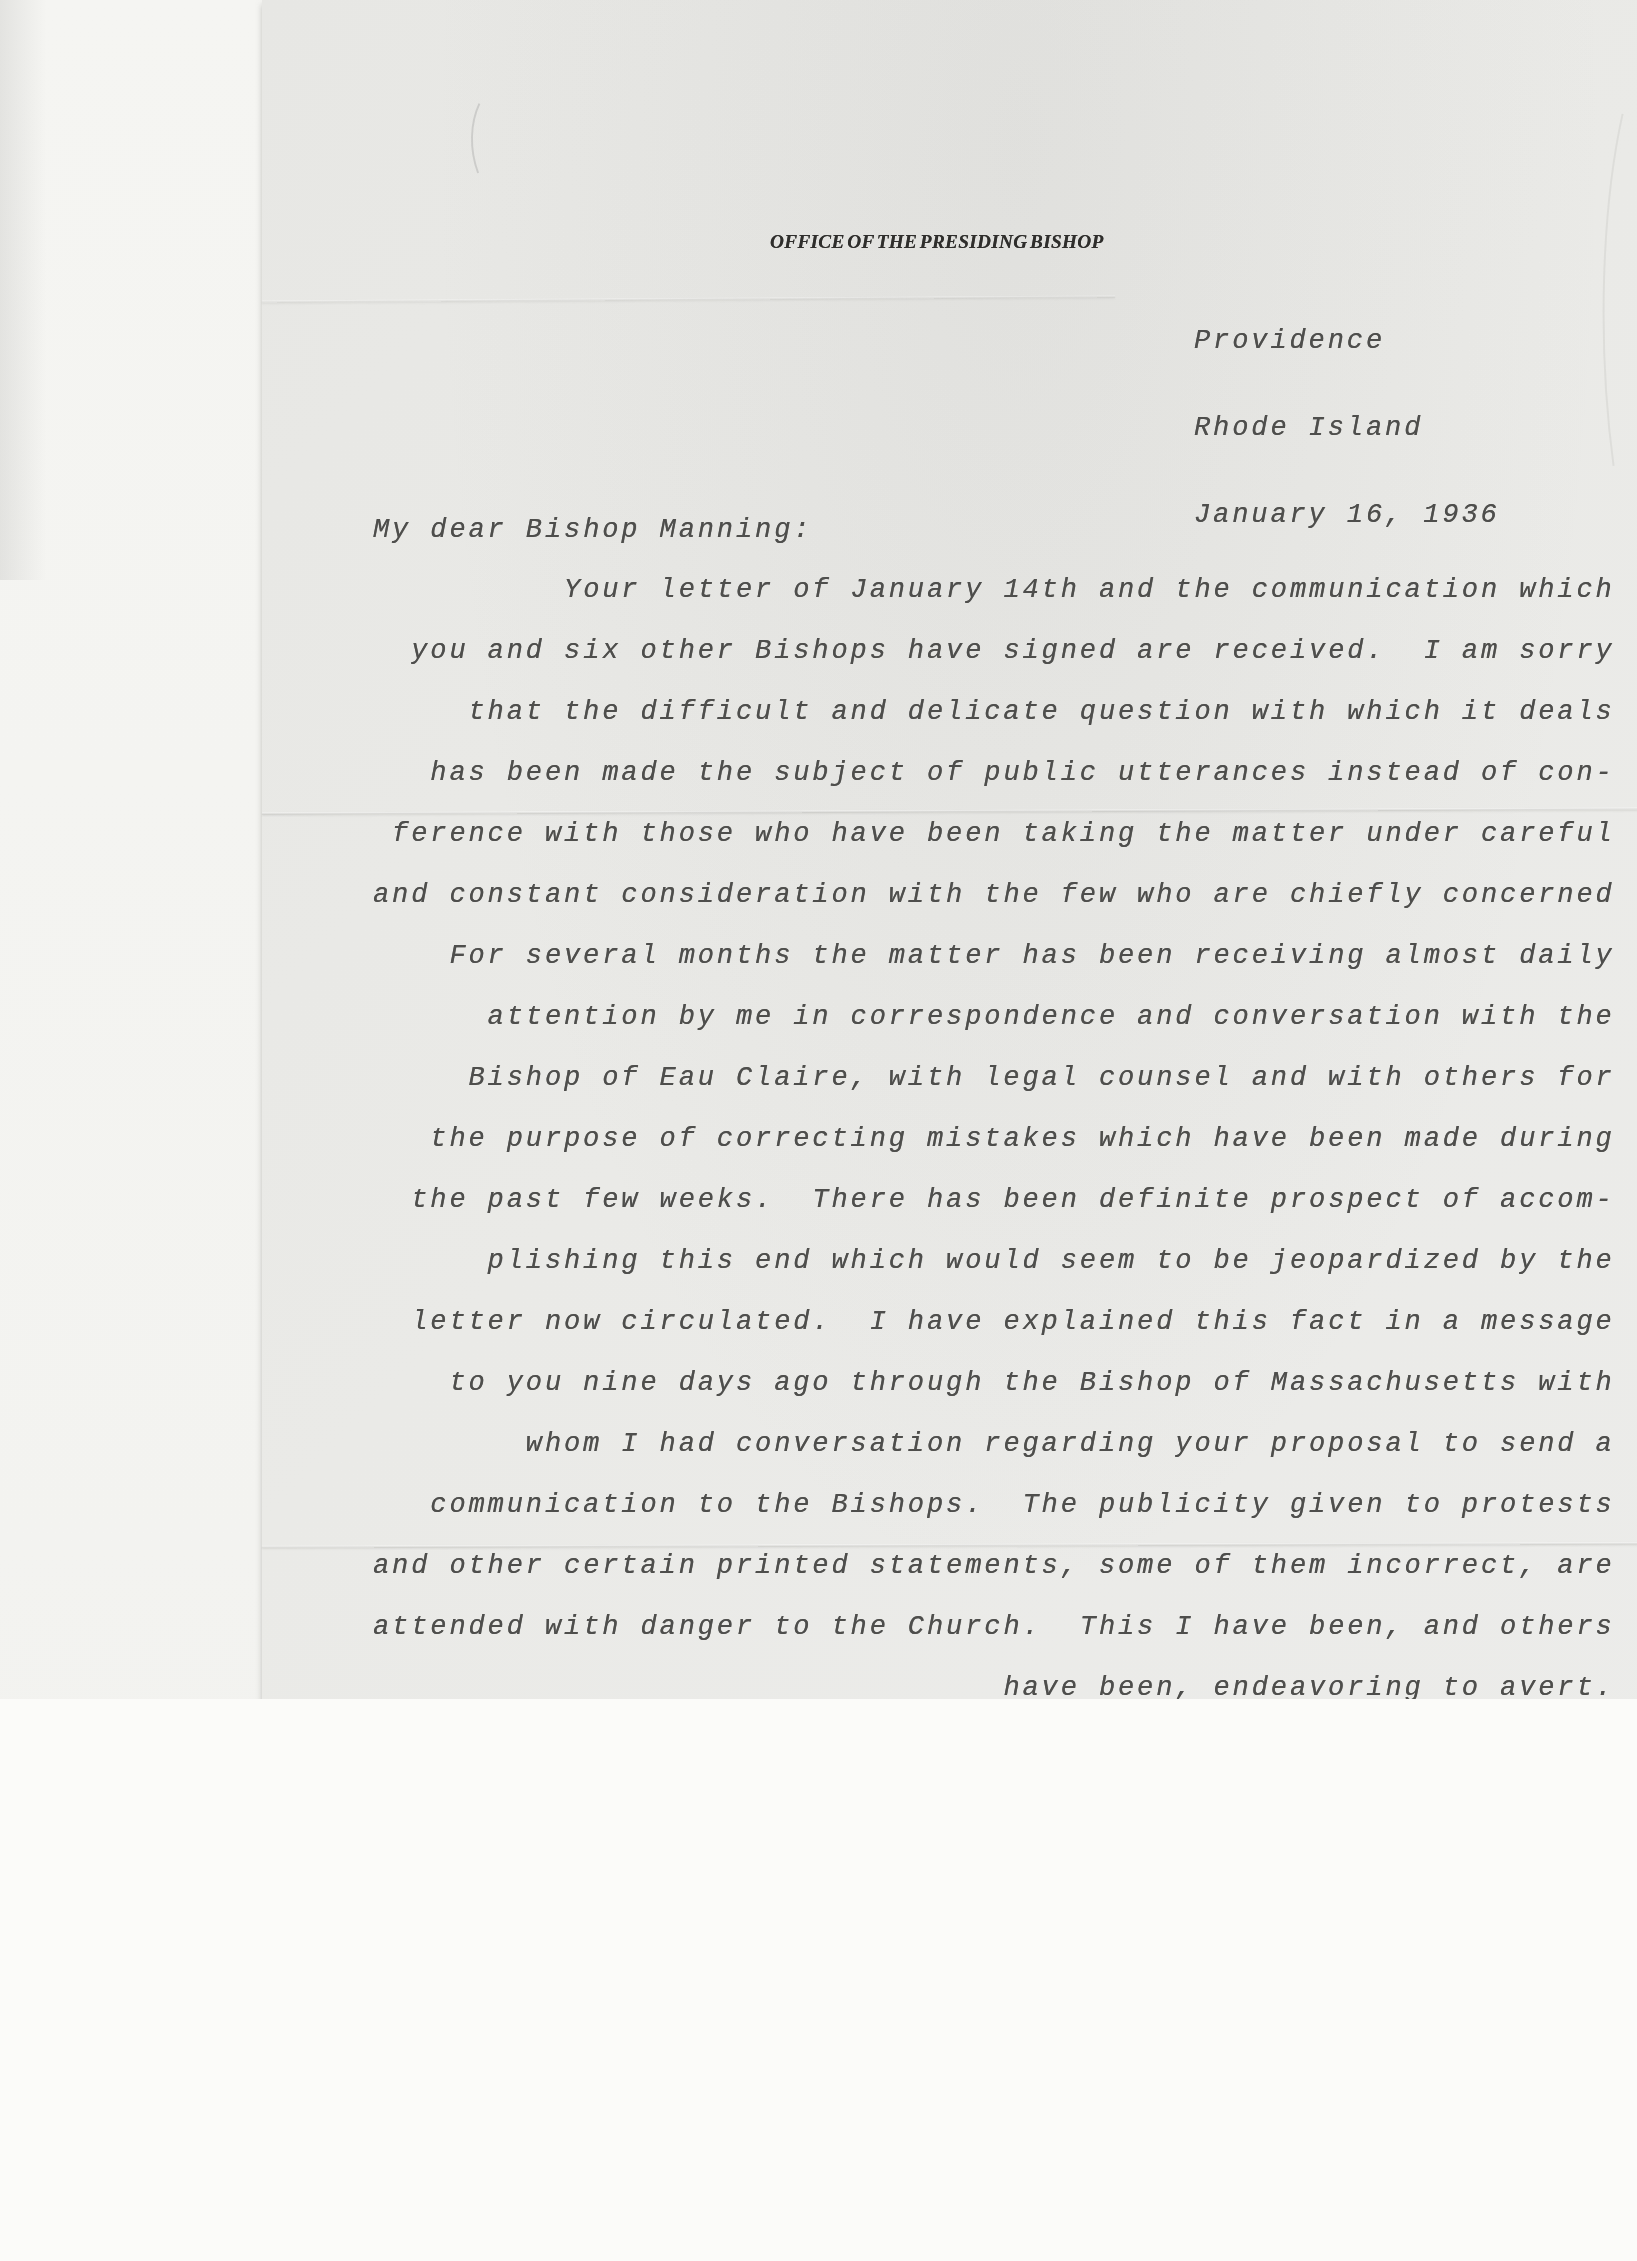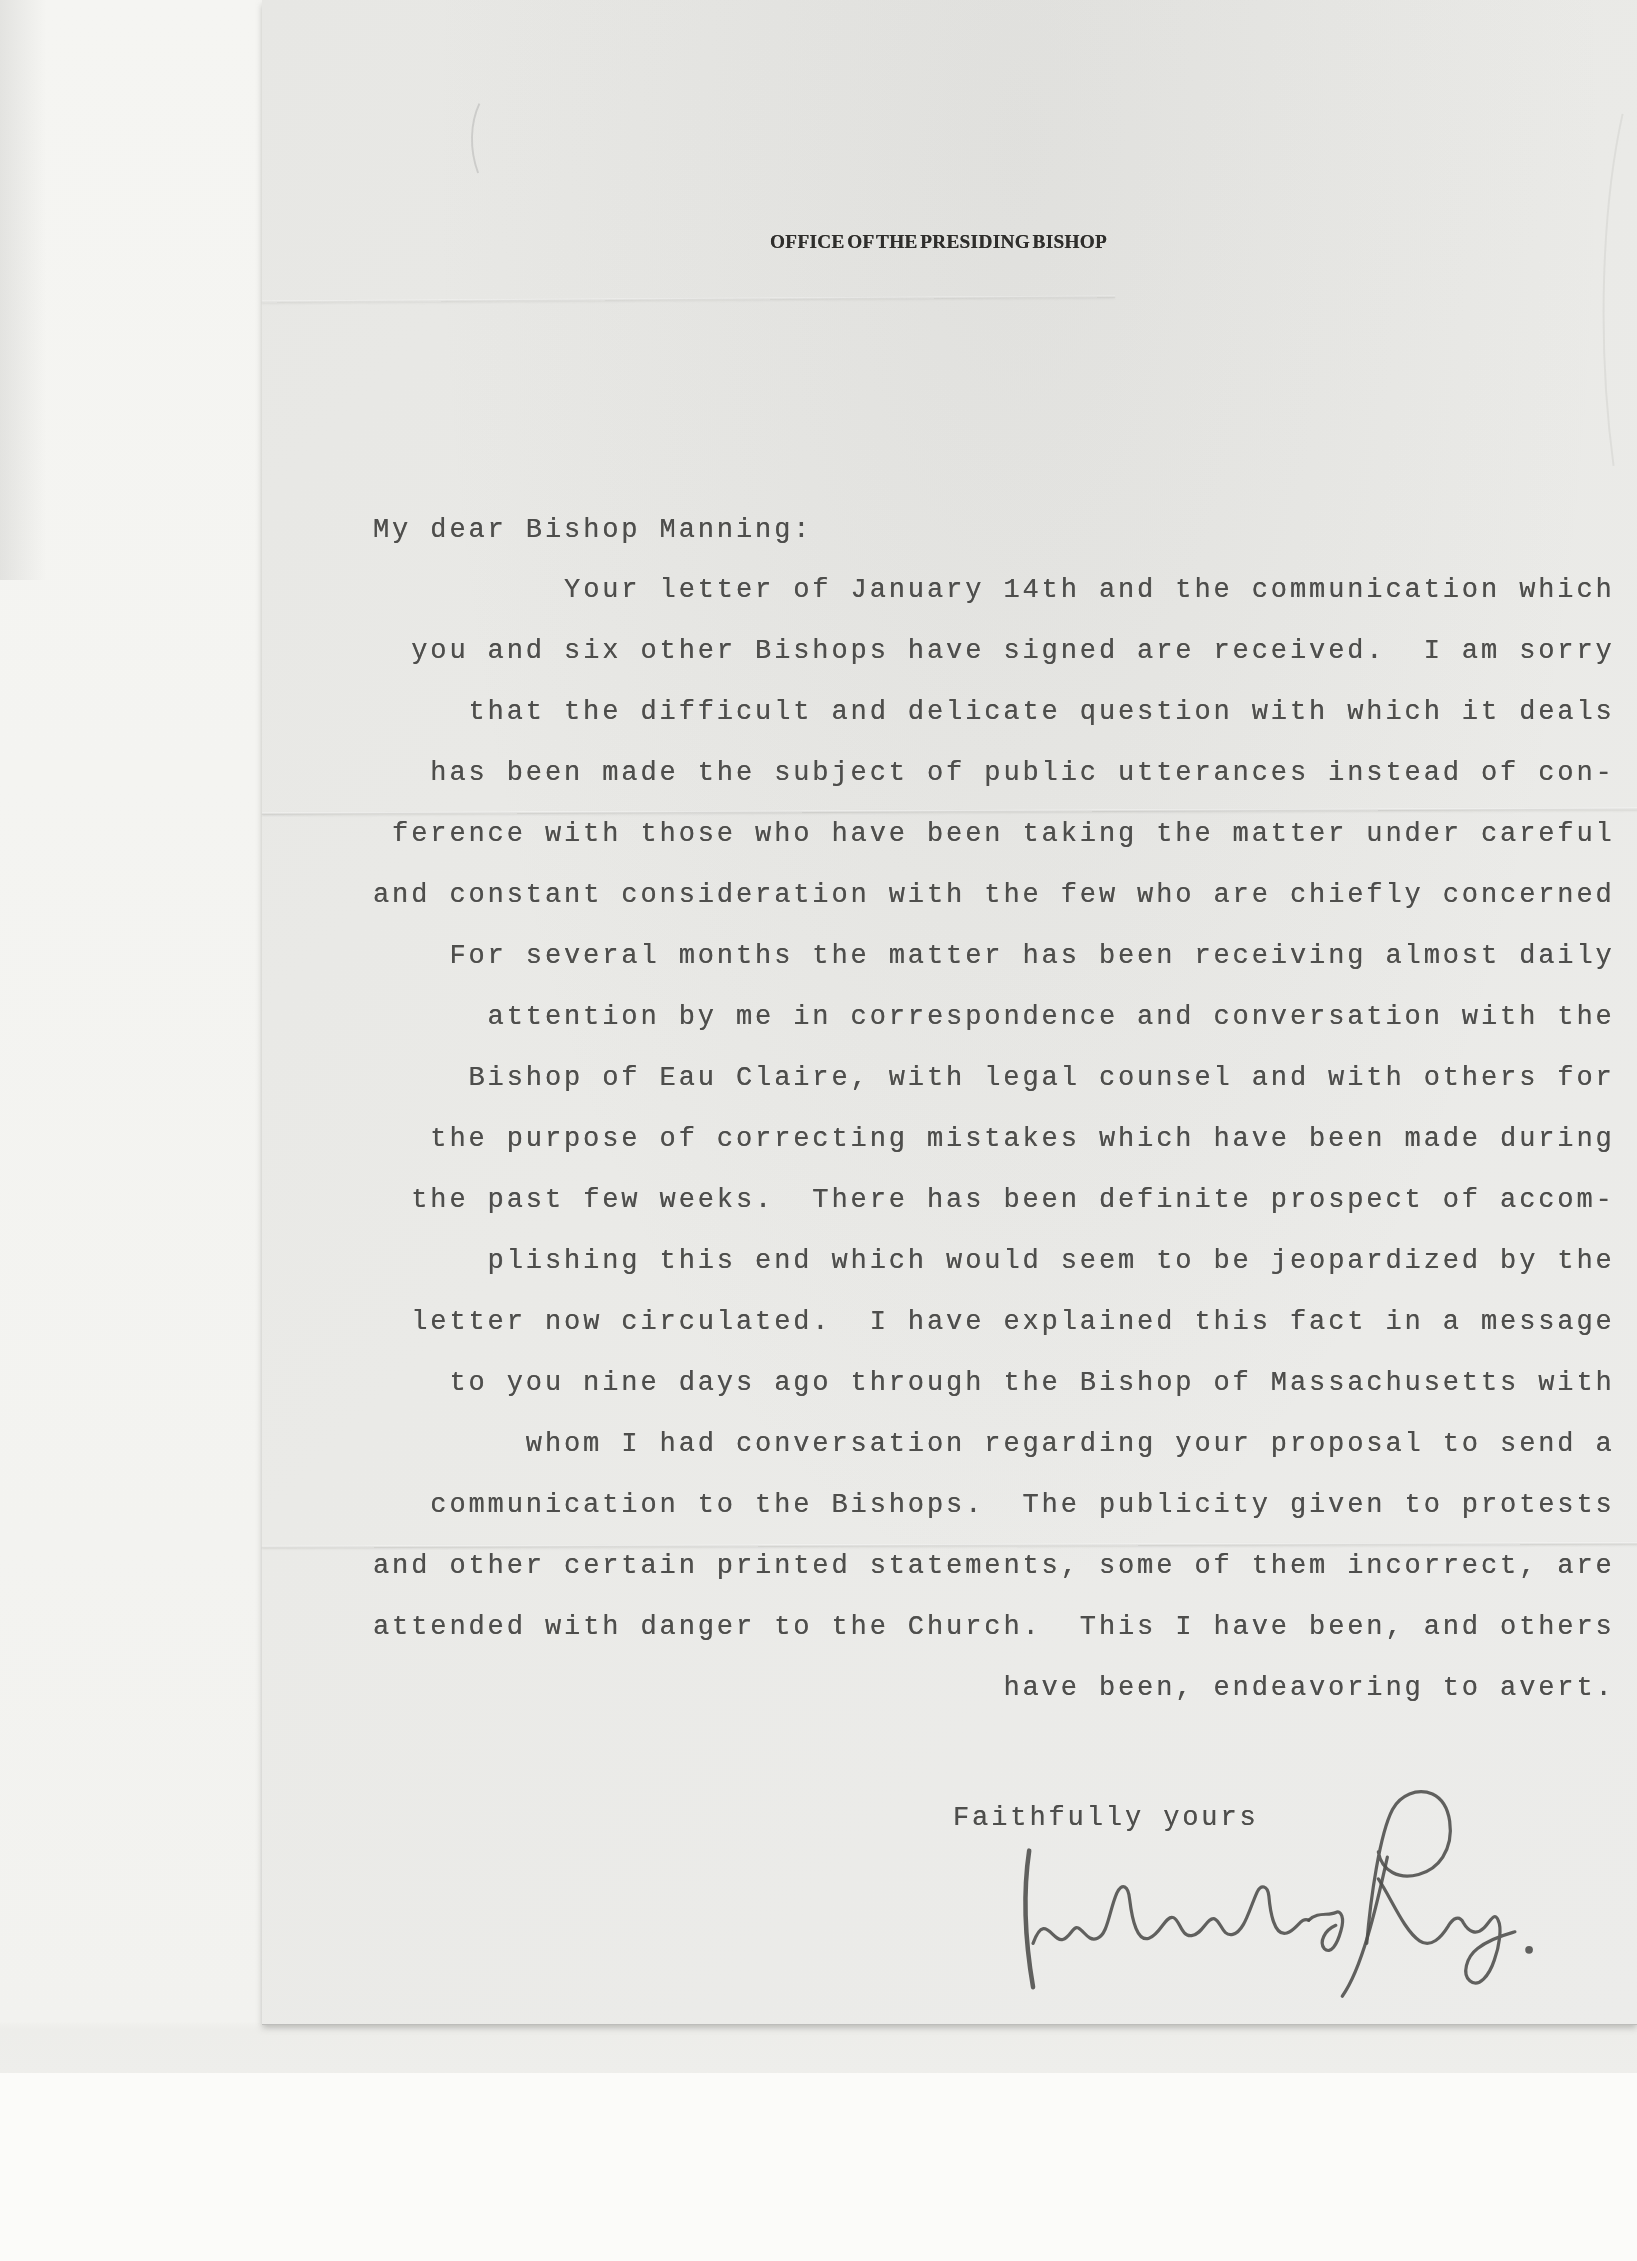--- a/index.html
+++ b/index.html
@@ -1,21 +1,22 @@
 <!DOCTYPE html>
 <html style="font-size:10.3px"><head>
 <meta charset="utf-8">
 <style>
   html,body{margin:0;padding:0;background:#fbfbf9;}
   .scan{
     position:relative;
-    width:1637px;height:2073px;
+    width:1637px;height:1699px;
     overflow:hidden;
     background:linear-gradient(180deg,#f5f5f2 0px,#f3f3f0 1547px,#f2f2ef 2021px,#ededEA 2029px,#f1f1ee 2201px,#f8f8f5 2208px,#fbfbf9 2261px);
     font-family:"Liberation Mono","DejaVu Sans Mono",monospace;
+    font-style:italic;
   }
   .scanner-edge-shadow{
     position:absolute;left:0;top:0;width:58px;height:580px;
     background:linear-gradient(90deg,rgba(180,180,178,.28),rgba(180,180,178,0) 80%);
     pointer-events:none;
   }
   .paper{
     position:absolute;left:262px;top:0;width:1376px;height:2024px;
     background:
       radial-gradient(ellipse at 55% 7%,rgba(148,148,146,.10),transparent 55%),
@@ -73,20 +74,25 @@
 
     <svg class="artifact" style="left:193px;top:97px;" width="77" height="84" viewBox="0 0 120 130">
       <path d="M38,10 C24,40 22,80 36,118" fill="none" stroke="#8a8a88" stroke-width="3" opacity=".28"></path>
     </svg>
     <svg class="artifact" style="left:1309px;top:110px;" width="71" height="361" viewBox="0 0 110 560">
       <path d="M80,6 C48,150 40,360 66,552" fill="none" stroke="#9a9a98" stroke-width="3" opacity=".16"></path>
     </svg>
 
     <div class="letterhead">OFFICE OF THE PRESIDING BISHOP</div>
 
+    <div class="typed dateline">
+      <div>Providence</div>
+      <div>Rhode Island</div>
+      <div>January 16, 1936</div>
+    </div>
 
 
     <div class="typed salutation">My dear Bishop Manning:</div>
 
     <div class="typed body-text"><div>        Your letter of January 14th and the communication which</div><div>you and six other Bishops have signed are received.  I am sorry</div><div>that the difficult and delicate question with which it deals</div><div>has been made the subject of public utterances instead of con-</div><div>ference with those who have been taking the matter under careful</div><div>and constant consideration with the few who are chiefly concerned</div><div>For several months the matter has been receiving almost daily</div><div>attention by me in correspondence and conversation with the</div><div>Bishop of Eau Claire, with legal counsel and with others for</div><div>the purpose of correcting mistakes which have been made during</div><div>the past few weeks.  There has been definite prospect of accom-</div><div>plishing this end which would seem to be jeopardized by the</div><div>letter now circulated.  I have explained this fact in a message</div><div>to you nine days ago through the Bishop of Massachusetts with</div><div>whom I had conversation regarding your proposal to send a</div><div>communication to the Bishops.  The publicity given to protests</div><div>and other certain printed statements, some of them incorrect, are</div><div>attended with danger to the Church.  This I have been, and others</div><div>have been, endeavoring to avert.</div></div>
 
     <div class="typed closing">Faithfully yours</div>
 
     <svg class="signature" width="554" height="232" viewBox="0 0 860 360">
       <title>James DeWolf Perry</title>

